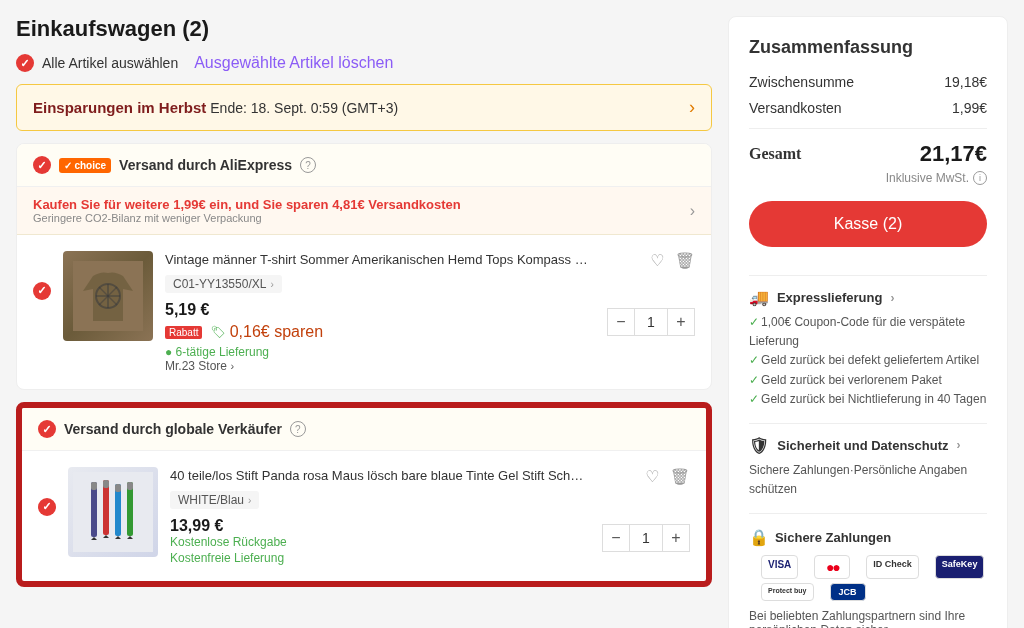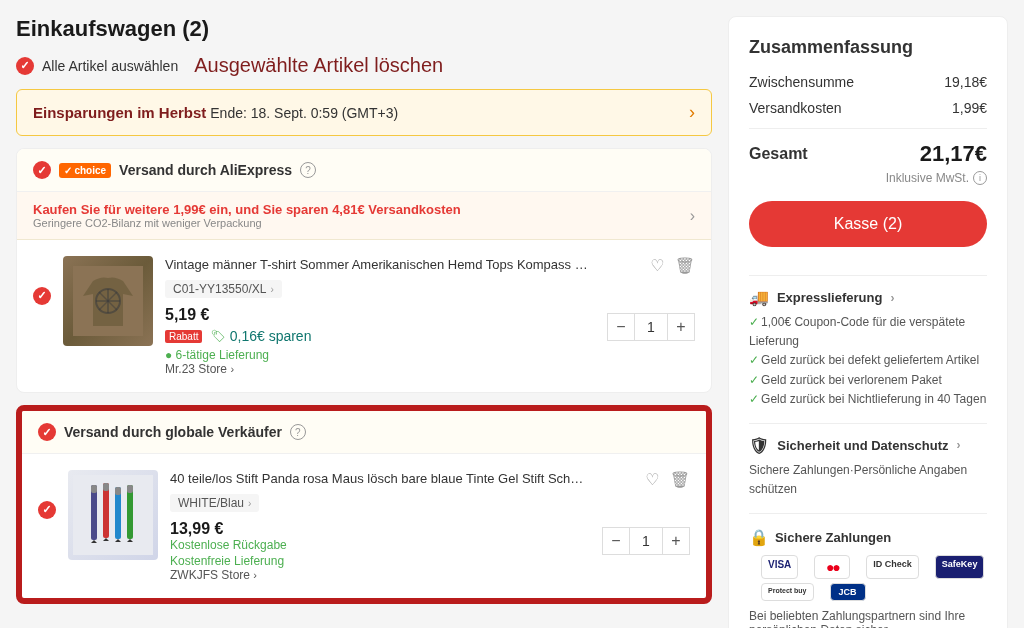--- a/index.html
+++ b/index.html
@@ -8,21 +8,21 @@
     .left { flex: 1; min-width: 0; }
     .right { width: 280px; flex-shrink: 0; }
 
     
     .page-title { font-size: 22px; font-weight: bold; margin-bottom: 12px; color: #1a1a1a; }
     .header-actions { display: flex; align-items: center; gap: 16px; margin-bottom: 12px; }
     .select-all { display: flex; align-items: center; gap: 8px; }
     .checkbox-red { width: 18px; height: 18px; border-radius: 50%; background: #e53935; display: inline-flex; align-items: center; justify-content: center; }
     .checkbox-red::after { content: '✓'; color: white; font-size: 11px; font-weight: bold; }
     .select-all-label { font-size: 14px; color: #333; }
-    .delete-link { color: #7f1d1d; font-size: 20px; cursor: pointer; text-decoration: none; }
+    .delete-link { color: #8b5cf6; font-size: 16px; cursor: pointer; text-decoration: none; }
 
     
     .banner { background: #fff8e7; border: 1px solid #f5c842; border-radius: 6px; padding: 12px 16px; display: flex; align-items: center; justify-content: space-between; margin-bottom: 12px; }
     .banner-text { font-size: 14px; }
     .banner-bold { color: #7f1d1d; font-weight: bold; font-size: 15px; }
     .banner-arrow { color: #e07b00; font-size: 18px; }
 
     
     .shipping-section { background: #fff; border-radius: 8px; padding: 0; margin-bottom: 12px; border: 1px solid #eee; overflow: hidden; }
     .shipping-header { display: flex; align-items: center; gap: 8px; padding: 12px 16px; border-bottom: 1px solid #f0f0f0; background: #fffdf5; }
@@ -40,38 +40,38 @@
 
     
     .product-item { display: flex; align-items: flex-start; padding: 16px; gap: 12px; }
     .product-checkbox { flex-shrink: 0; margin-top: 30px; }
     .product-details { flex: 1; min-width: 0; }
     .product-name { font-size: 13px; color: #333; line-height: 1.4; margin-bottom: 6px; white-space: nowrap; overflow: hidden; text-overflow: ellipsis; }
     .product-variant { display: inline-flex; align-items: center; gap: 4px; background: #f5f5f5; border-radius: 3px; padding: 2px 8px; font-size: 12px; color: #555; cursor: pointer; margin-bottom: 8px; }
     .product-variant-arrow { font-size: 10px; color: #999; }
     .product-price { font-size: 16px; font-weight: bold; color: #1a1a1a; }
     .badge-rabatt { background: #e53935; color: white; font-size: 10px; padding: 1px 4px; border-radius: 2px; margin-right: 4px; }
-    .save-text { color: #0f766e; font-size: 14px; }
+    .save-text { color: #c2410c; font-size: 16px; }
     .delivery-text { color: #4caf50; font-size: 12px; margin-top: 4px; }
     .store-link { color: #555; font-size: 12px; cursor: pointer; }
     .action-icon { color: #999; cursor: pointer; font-size: 16px; }
     .quantity-control { display: flex; align-items: center; gap: 0; margin-top: 30px; }
     .qty-btn { width: 28px; height: 28px; border: 1px solid #ddd; background: #fff; cursor: pointer; display: flex; align-items: center; justify-content: center; font-size: 16px; color: #555; }
     .qty-val { width: 32px; height: 28px; border: 1px solid #ddd; border-left: none; border-right: none; display: flex; align-items: center; justify-content: center; font-size: 14px; background: #fff; }
 
     
     .shipping-section2 { background: #fff; border-radius: 8px; padding: 0; border: 6px solid #b91c1c; overflow: hidden; }
     .shipping-header2 { display: flex; align-items: center; gap: 8px; padding: 12px 16px; background: #fffdf5; border-bottom: 1px solid #f0f0f0; }
 
     
     .summary-panel { background: #fff; border-radius: 8px; padding: 20px; border: 1px solid #eee; }
     .summary-title { font-size: 18px; font-weight: bold; margin-bottom: 16px; }
     .summary-row { display: flex; justify-content: space-between; align-items: center; margin-bottom: 10px; font-size: 14px; }
     .summary-row.total { margin-top: 4px; margin-bottom: 4px; }
-    .total-label { font-weight: bold; font-size: 16px; }
+    .total-label { font-weight: bold; font-size: 16px; font-family: Liberation Serif, serif; }
     .total-value { font-size: 22px; font-weight: bold; color: #1a1a1a; }
     .incl-mwst { text-align: right; font-size: 12px; color: #888; margin-bottom: 16px; display: flex; align-items: center; justify-content: flex-end; gap: 4px; }
     .divider { border: none; border-top: 1px solid #eee; margin: 12px 0; }
     .checkout-btn { width: 100%; background: #e53935; color: white; border: none; border-radius: 24px; padding: 14px; font-size: 16px; font-weight: normal; cursor: pointer; margin-bottom: 16px; }
 
     
     .feature-section { margin-bottom: 14px; }
     .feature-header { display: flex; align-items: center; gap: 8px; font-weight: bold; font-size: 13px; margin-bottom: 6px; cursor: pointer; }
     .feature-arrow { color: #999; font-size: 12px; }
     .feature-text { font-size: 12px; color: #555; line-height: 1.6; }
@@ -228,23 +228,20 @@
         </div>
         <div class="product-details">
           <div class="product-name">40 teile/los Stift Panda rosa Maus lösch bare blaue Tinte Gel Stift Schul büro ...</div>
           <div class="product-variant">
             <span>WHITE/Blau</span>
             <span class="product-variant-arrow">›</span>
           </div>
           <div class="product-price">13,99 €</div>
           <div class="free-return">Kostenlose Rückgabe</div>
           <div class="free-delivery">Kostenfreie Lieferung</div>
-          <div class="store-link">
-            <span>ZWKJFS Store</span> <span style="font-size:11px;">›</span>
-          </div>
         </div>
         <div class="product-right-actions">
           <div class="icon-row">
             <span class="action-icon">♡</span>
             <span class="action-icon">🗑</span>
           </div>
           <div class="quantity-control">
             <button class="qty-btn">−</button>
             <div class="qty-val">1</div>
             <button class="qty-btn">+</button>

